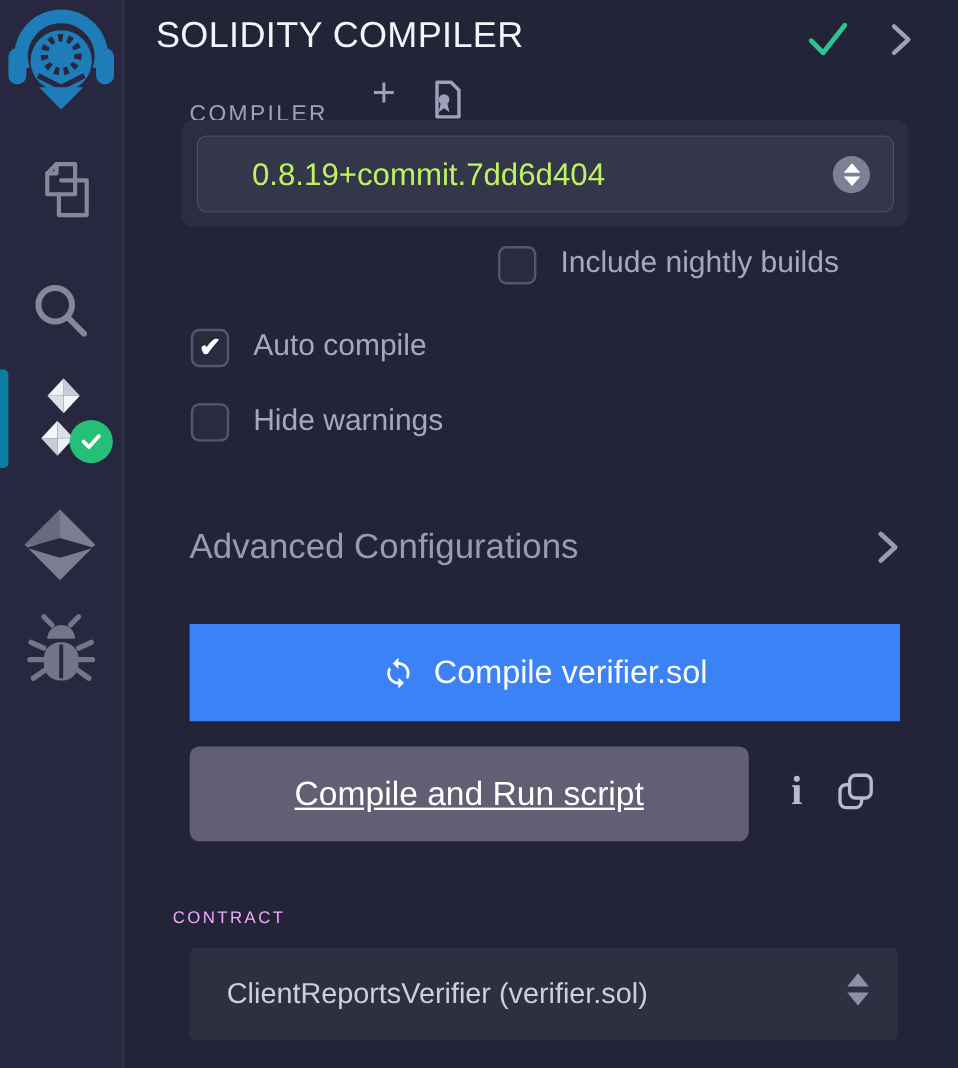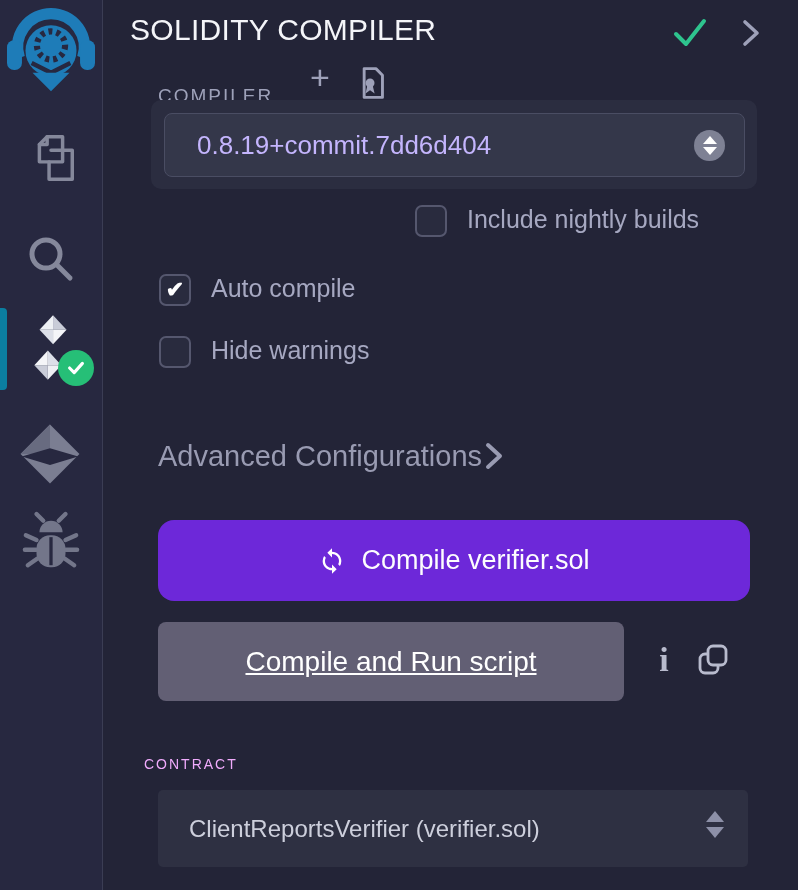--- a/index.html
+++ b/index.html
@@ -35,21 +35,21 @@
   .plus-icon { position:absolute; left:310px; top:60px; font-size:34px; font-weight:300;
                color:#9ea1b9; cursor:pointer; line-height:1; }
   .license-icon { position:absolute; left:355px; top:66px; width:34px; height:34px; cursor:pointer; }
 
   
   .version-wrap { position:absolute; left:151px; top:100px; width:606px; height:89px;
                   background:#2b2d40; border-radius:10px; }
   .version-select { position:absolute; left:13px; top:13px; width:581px; height:64px;
                     background:#34374a; border:1.5px solid #4a4d63; border-radius:8px;
                     display:flex; align-items:center; padding-left:32px; cursor:pointer; }
-  .version-text { font-size:26px; color:#c4b5fd; }
+  .version-text { font-size:26px; color:#bef264;margin-left:13px; }
   .spinner { position:absolute; right:19px; top:16px; width:31px; height:31px;
              background:#7e8194; border-radius:50%; display:flex; flex-direction:column;
              align-items:center; justify-content:center; gap:3px; }
   .sp-up   { width:0; height:0; border-left:7px solid transparent; border-right:7px solid transparent;
              border-bottom:8px solid #ffffff; }
   .sp-down { width:0; height:0; border-left:7px solid transparent; border-right:7px solid transparent;
              border-top:8px solid #ffffff; }
 
   
   .cb-row { position:absolute; display:flex; align-items:flex-start; }
@@ -57,26 +57,26 @@
   .row-auto    { left:159px; top:274px; }
   .row-hide    { left:159px; top:336px; }
   .checkbox { width:32px; height:32px; border:2px solid #55576e; border-radius:7px;
               background:#292b3e; cursor:pointer; display:flex; align-items:center;
               justify-content:center; flex:none; }
   .checkbox .check-glyph { color:#ffffff; font-size:22px; font-weight:bold; line-height:1; }
   .cb-label { margin-left:20px; font-size:25px; color:#a6a8c1; cursor:pointer; }
 
   
   .advanced-row { position:absolute; left:158px; top:434px; width:594px; height:44px;
-                  display:flex; align-items:center; justify-content:flex-start; cursor:pointer; }
+                  display:flex; align-items:center; justify-content:space-between; cursor:pointer; }
   .advanced-label { font-size:29px; color:#999bb2; }
 
   
   .compile-btn { position:absolute; left:158px; top:520px; width:592px; height:81px;
-                 background:#6d28d9; border:none; border-radius:16px; cursor:pointer;
+                 background:#3b82f6; border:none; border-radius:0; cursor:pointer;
                  display:flex; align-items:center; justify-content:center; gap:15px; }
   .compile-btn span { color:#fdfdfe; font-size:27px; font-family:"Liberation Sans",sans-serif; }
   .run-btn { position:absolute; left:158px; top:622px; width:466px; height:79px;
              background:#625f74; border:none; border-radius:8px; cursor:pointer;
              display:flex; align-items:center; justify-content:center; }
   .run-btn span { color:#ffffff; font-size:28px; font-family:"Liberation Sans",sans-serif;text-decoration:underline; }
   .info-icon { position:absolute; left:651px; top:638px; width:26px; height:44px;
                font-family:"Liberation Serif", serif; font-weight:bold; font-size:34px;
                color:#b8bbcd; text-align:center; cursor:pointer; line-height:44px; }
   .copy-icon { position:absolute; left:696px; top:642px; width:34px; height:36px; cursor:pointer; }

